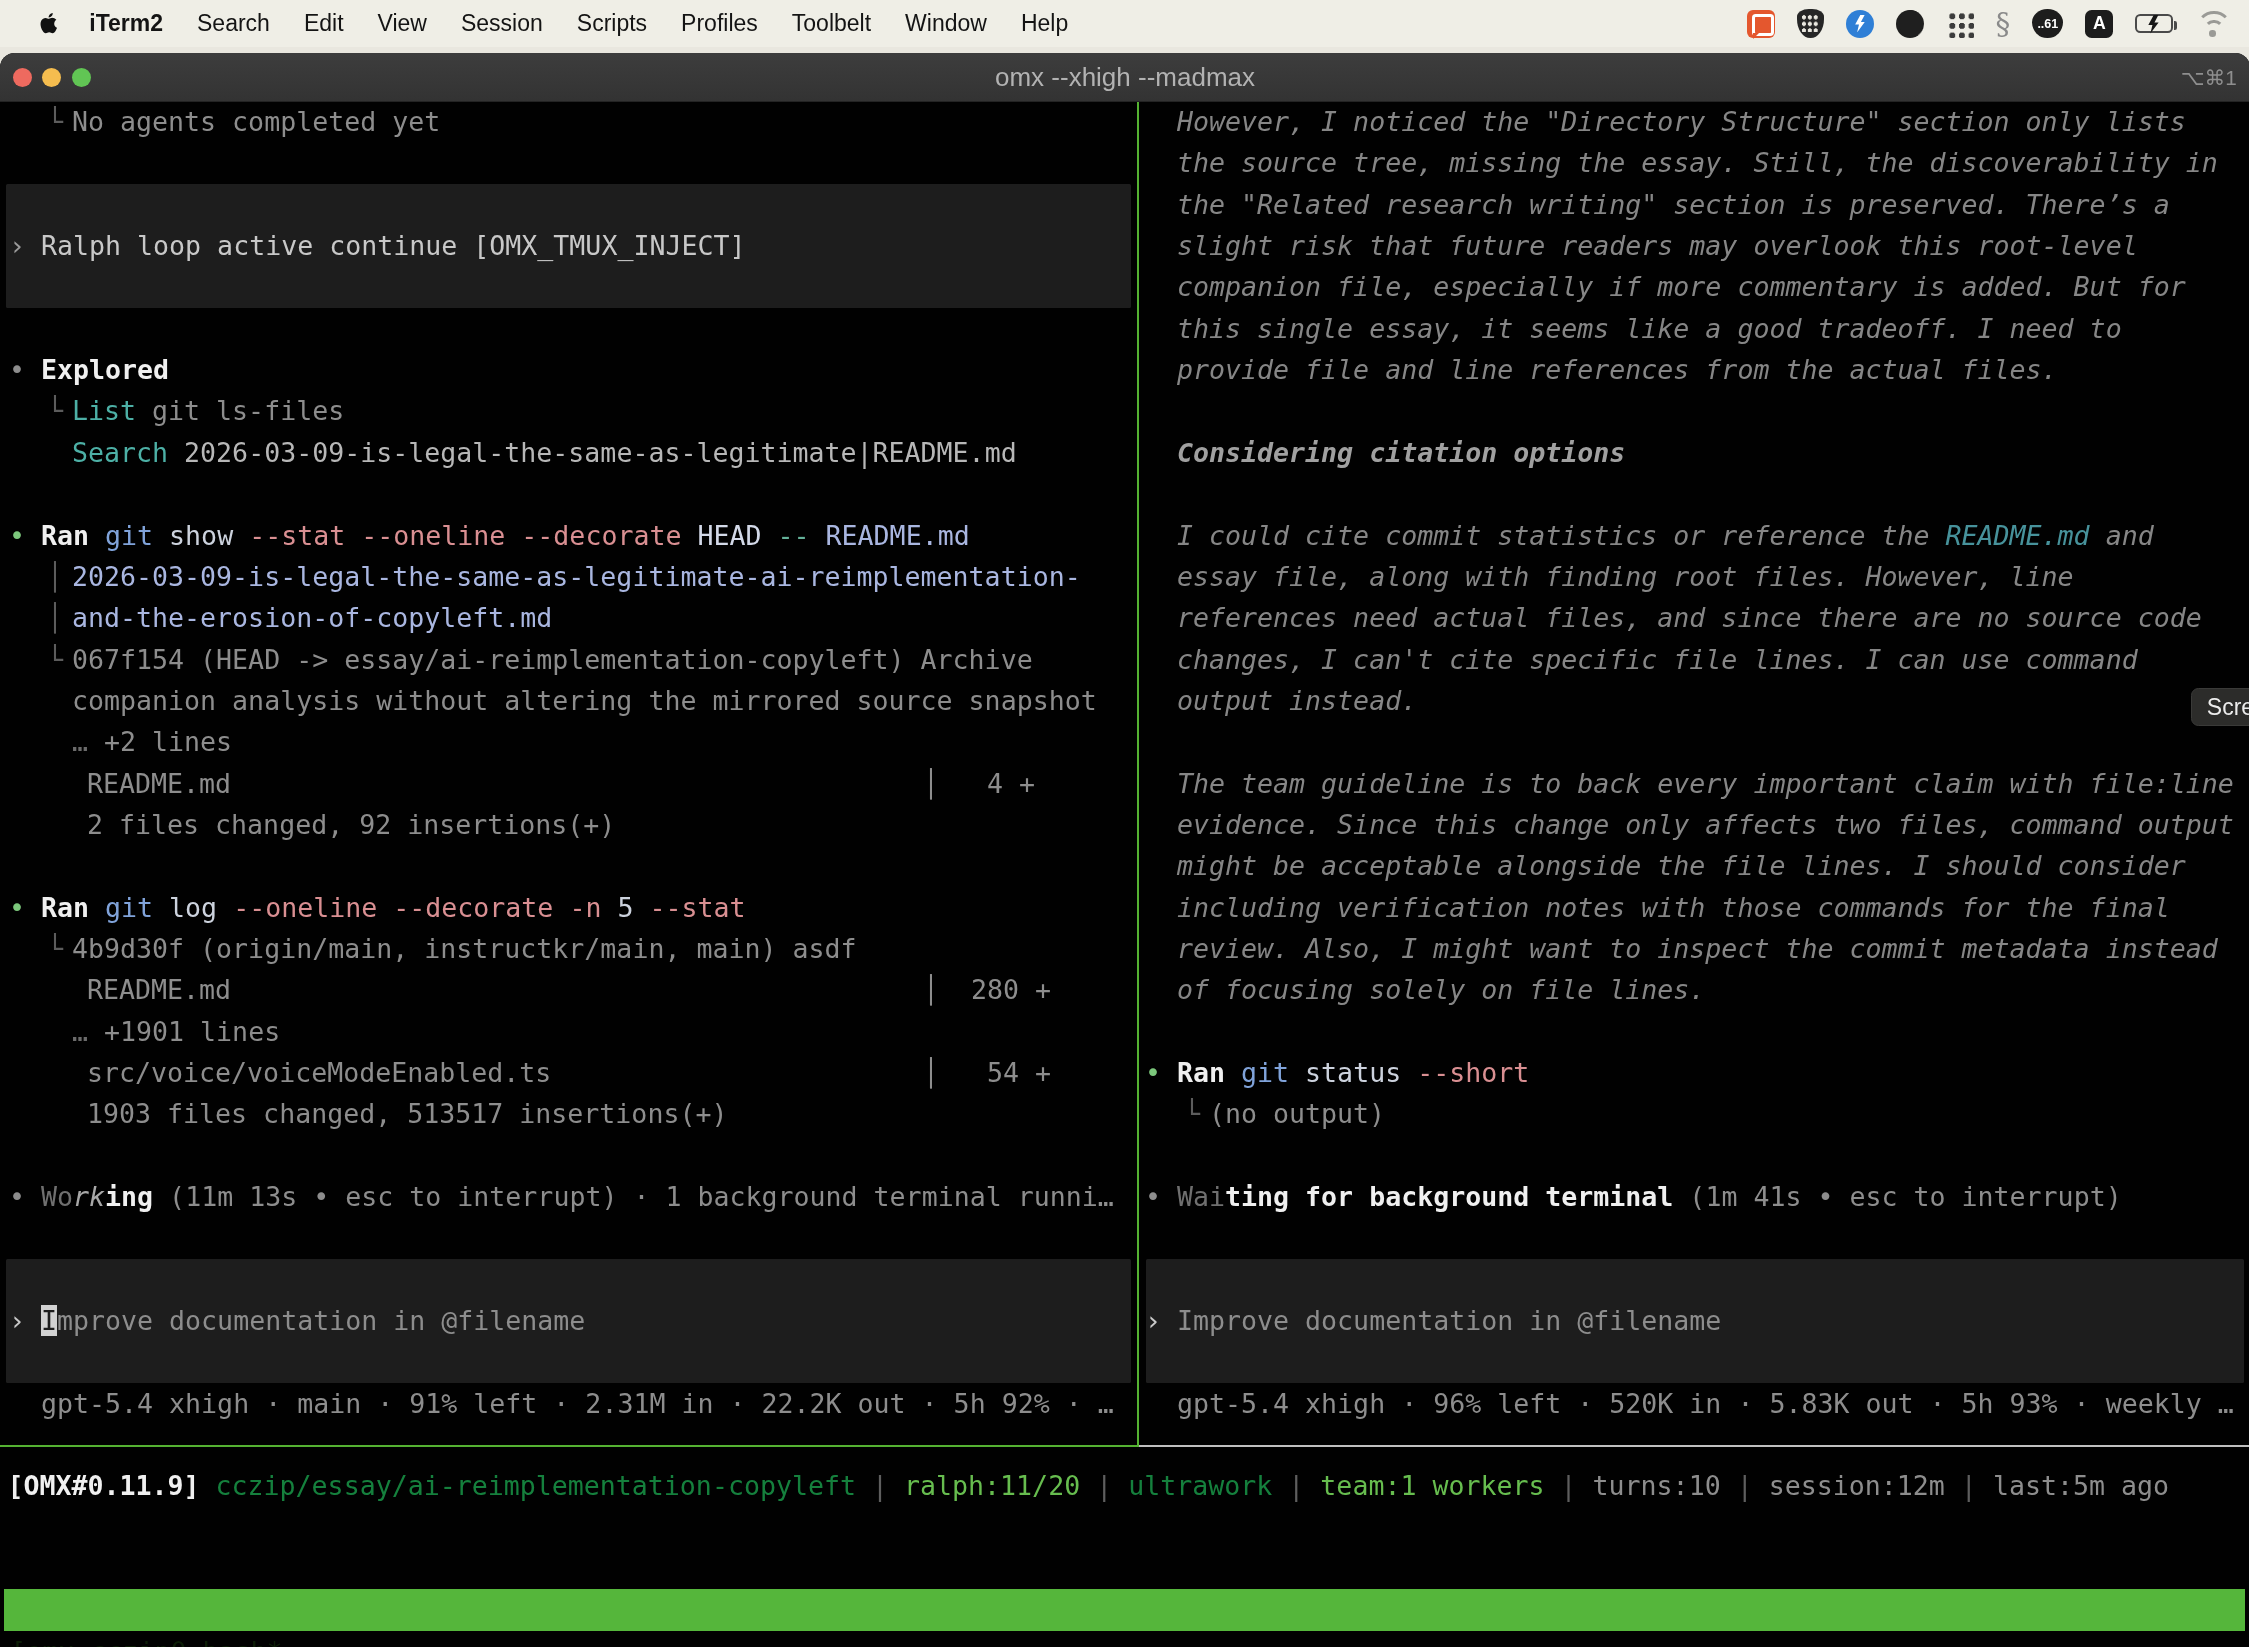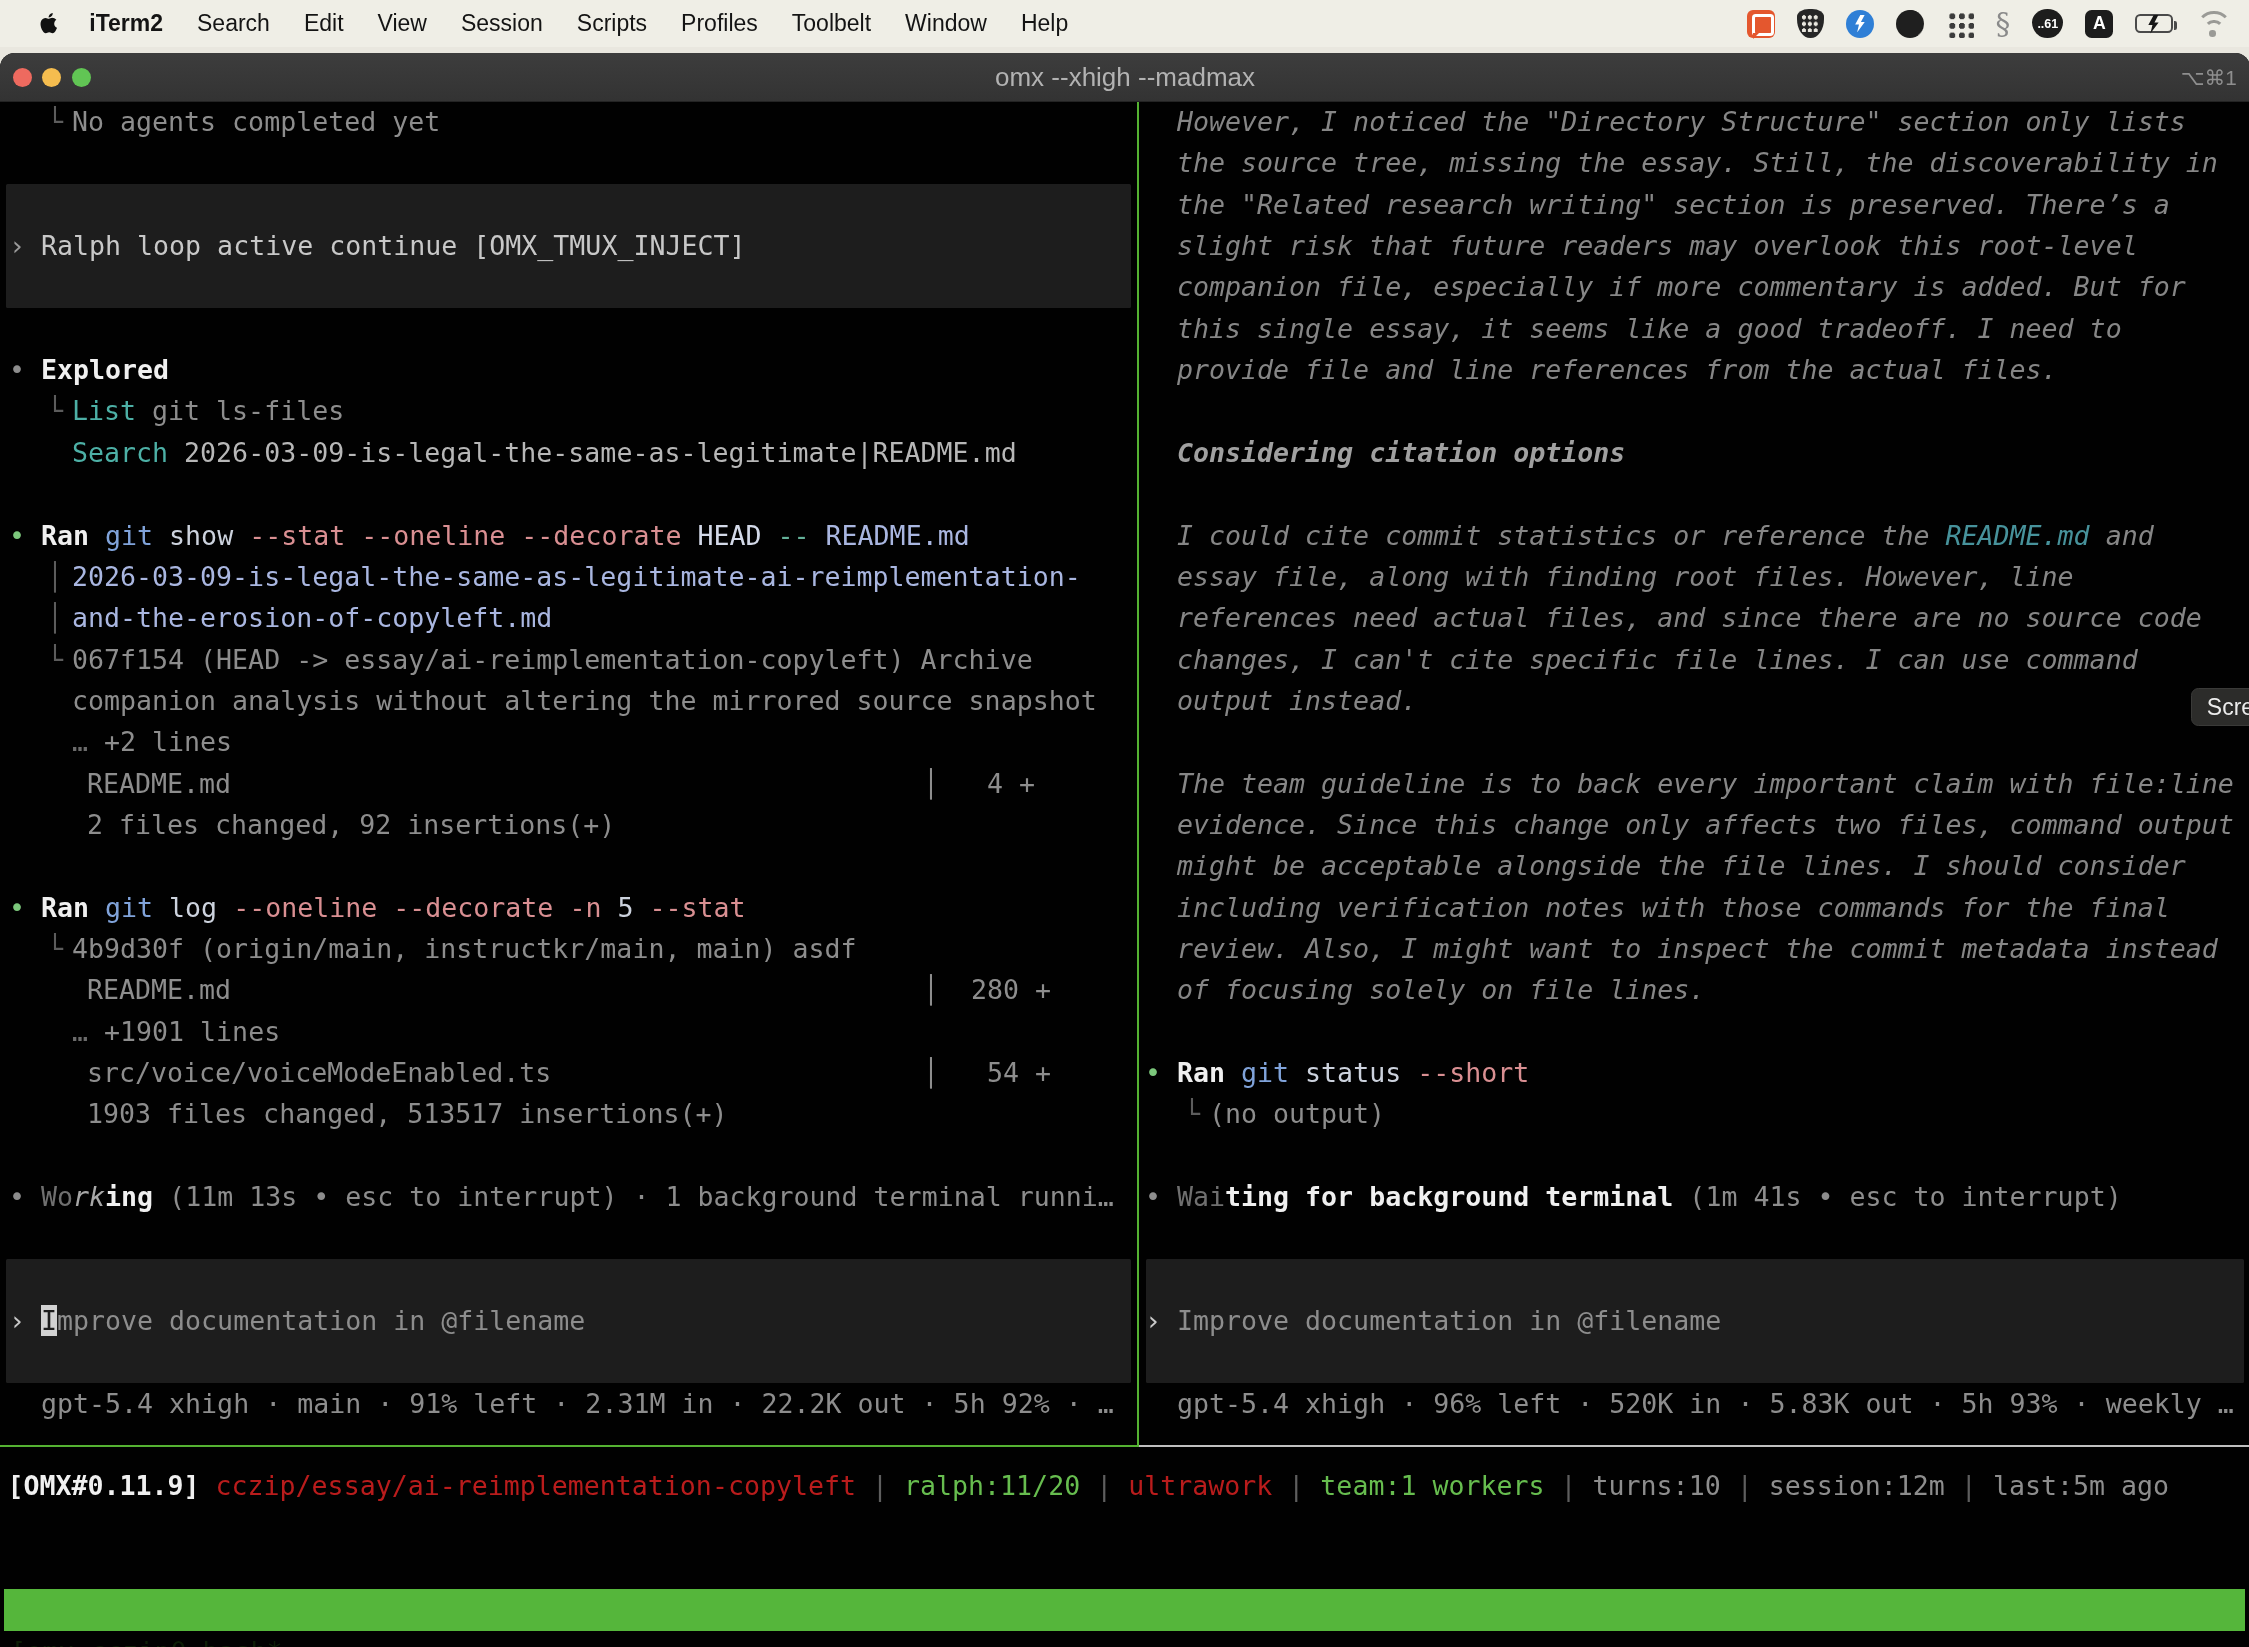--- a/index.html
+++ b/index.html
@@ -84,21 +84,21 @@
   .s-itheading{color:#a0a0a0;font-style:italic;font-weight:bold;}
   .s-tealit{color:#47929b;font-style:italic;}
   .s-sh1{color:#6f6f6f;}
   .s-sh2{color:#a8a8a8;font-style:italic;}
   .s-cursor{background:#d2d2d2;color:#1d1d1d;}
   .s-statcol{position:absolute;left:836px;color:#8d8d8d;}
   .s-greenbullet{color:#7cc87c;}
   .s-graybullet{color:#8d8d8d;}
   .s-promptdim{color:#9a9a9a;}
   .s-promptbright{color:#c9c9c9;}
-  .s-cyan{color:#b91c1c;}
+  .s-cyan{color:#15803d;}
   .s-green{color:#67bd4f;margin-top:12px;}
   .s-sep{color:#5e5e5e;}
 
   
   #vdivider{position:absolute;left:1137px;top:102px;width:2.2px;height:1345px;background:#55b232;}
   #hborder-left{position:absolute;left:0;top:1445px;width:1139px;height:2.2px;background:#55b232;}
   #hborder-right{position:absolute;left:1139px;top:1445px;width:1111px;height:2.2px;background:#bfbfbf;}
 
   
   #omx-status{position:absolute;left:7.4px;top:1465px;height:41px;line-height:41px;font-size:26.6px;white-space:pre;}

